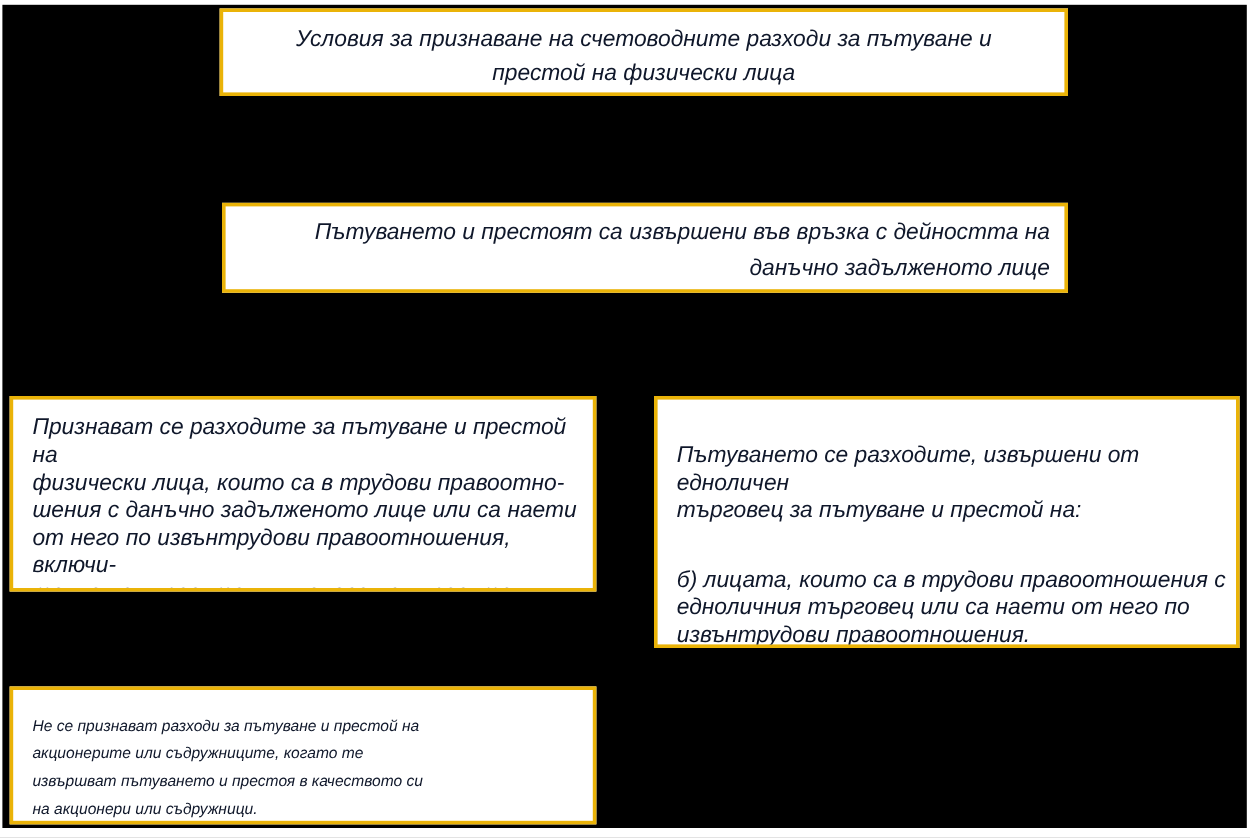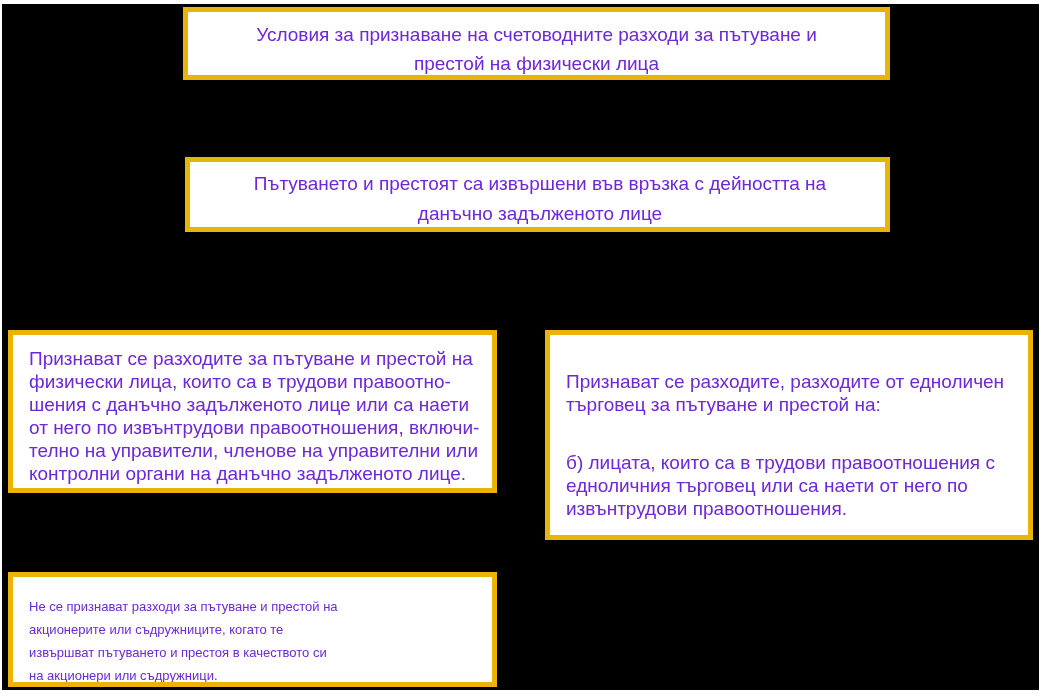--- a/index.html
+++ b/index.html
@@ -20,43 +20,44 @@
     position: absolute;
     left: 2px;
     top: 4px;
     width: 1037px;
     height: 686px;
     background: #000000;
   }
   .box {
     position: absolute;
     background: #ffffff;
-    border: 5px solid #eab308;
-    color: #6d28d9;
+    border: 3px solid #eab308;
+    color: #0f172a;
     white-space: pre-line;
     overflow: hidden;
+    font-style: italic;
   }
   .box-title {
     left: 183px;
     top: 7px;
     width: 707px;
     height: 73px;
     font-size: 19px;
     line-height: 29px;
     text-align: center;
     padding: 8px 12px 0 12px;
   }
   .box-condition {
     left: 185px;
-    top: 157px;
+    top: 169px;
     width: 705px;
     height: 75px;
     font-size: 19px;
     line-height: 30px;
-    text-align: center;
+    text-align: right;
     padding: 7px 12px 0 17px;
   }
   .box-left {
     left: 8px;
     top: 330px;
     width: 489px;
     height: 163px;
     font-size: 19px;
     line-height: 23px;
     padding: 12px 8px 0 16px;
@@ -94,21 +95,21 @@
 данъчно задълженото лице</div>
 
   <div class="box box-left">Признават се разходите за пътуване и престой на
 физически лица, които са в трудови правоотно-
 шения с данъчно задълженото лице или са наети
 от него по извънтрудови правоотношения, включи-
 телно на управители, членове на управителни или
 контролни органи на данъчно задълженото лице.</div>
 
   <div class="box box-right">
-    <p>Признават се разходите, разходите от едноличен
+    <p>Пътуването се разходите, извършени от едноличен
 търговец за пътуване и престой на:</p>
     <p>б) лицата, които са в трудови правоотношения с
 едноличния търговец или са наети от него по
 извънтрудови правоотношения.</p>
   </div>
 
   <div class="box box-bottom">Не се признават разходи за пътуване и престой на
 акционерите или съдружниците, когато те
 извършват пътуването и престоя в качеството си
 на акционери или съдружници.</div>

